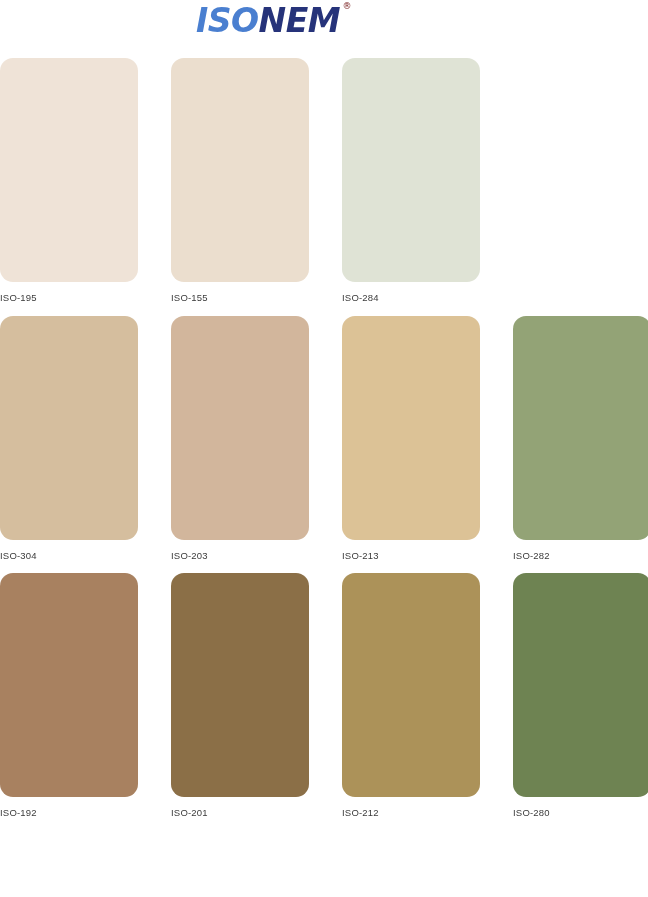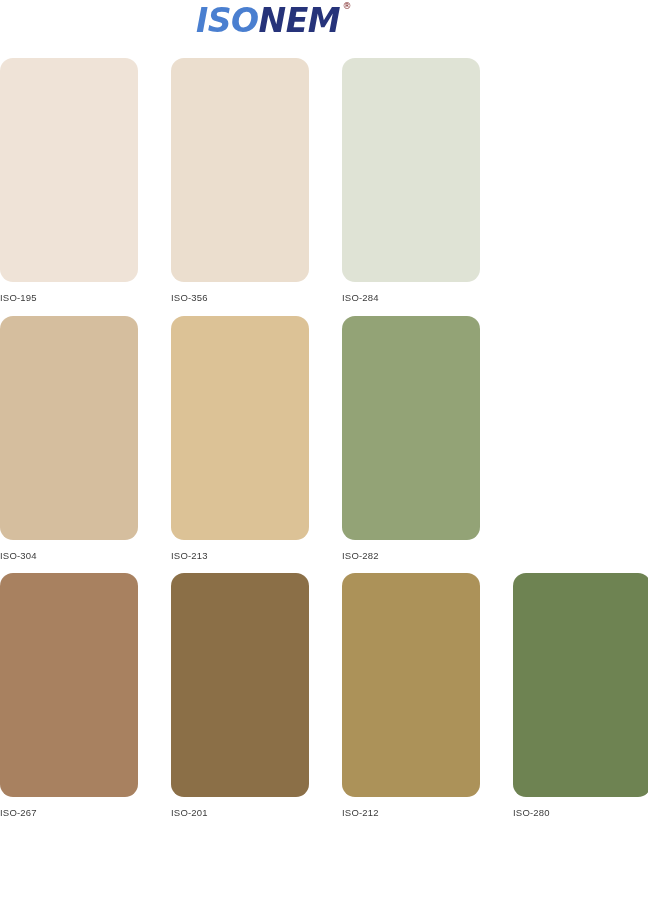--- a/index.html
+++ b/index.html
@@ -101,47 +101,51 @@
 
 <div class="grid">
 
   <div class="row">
     <div class="cell">
       <div class="swatch" style="background-color: rgb(239, 227, 215);"></div>
       <div class="swatch-label">ISO-195</div>
     </div>
     <div class="cell">
       <div class="swatch" style="background-color: rgb(235, 222, 206);"></div>
-      <div class="swatch-label">ISO-356</div>
+      <div class="swatch-label">ISO-155</div>
     </div>
     <div class="cell">
       <div class="swatch" style="background-color: rgb(223, 227, 213);"></div>
       <div class="swatch-label">ISO-284</div>
     </div>
   </div>
 
   <div class="row">
     <div class="cell">
       <div class="swatch" style="background-color: rgb(213, 190, 158);"></div>
       <div class="swatch-label">ISO-304</div>
+    </div>
+    <div class="cell">
+      <div class="swatch" style="background-color: rgb(210, 182, 156);"></div>
+      <div class="swatch-label">ISO-203</div>
     </div>
     <div class="cell">
       <div class="swatch" style="background-color: rgb(220, 194, 150);"></div>
       <div class="swatch-label">ISO-213</div>
     </div>
     <div class="cell">
       <div class="swatch" style="background-color: rgb(147, 163, 118);"></div>
       <div class="swatch-label">ISO-282</div>
     </div>
   </div>
 
   <div class="row">
     <div class="cell">
       <div class="swatch" style="background-color: rgb(168, 129, 96);"></div>
-      <div class="swatch-label">ISO-267</div>
+      <div class="swatch-label">ISO-192</div>
     </div>
     <div class="cell">
       <div class="swatch" style="background-color: rgb(139, 111, 71);"></div>
       <div class="swatch-label">ISO-201</div>
     </div>
     <div class="cell">
       <div class="swatch" style="background-color: rgb(172, 146, 89);"></div>
       <div class="swatch-label">ISO-212</div>
     </div>
     <div class="cell">

